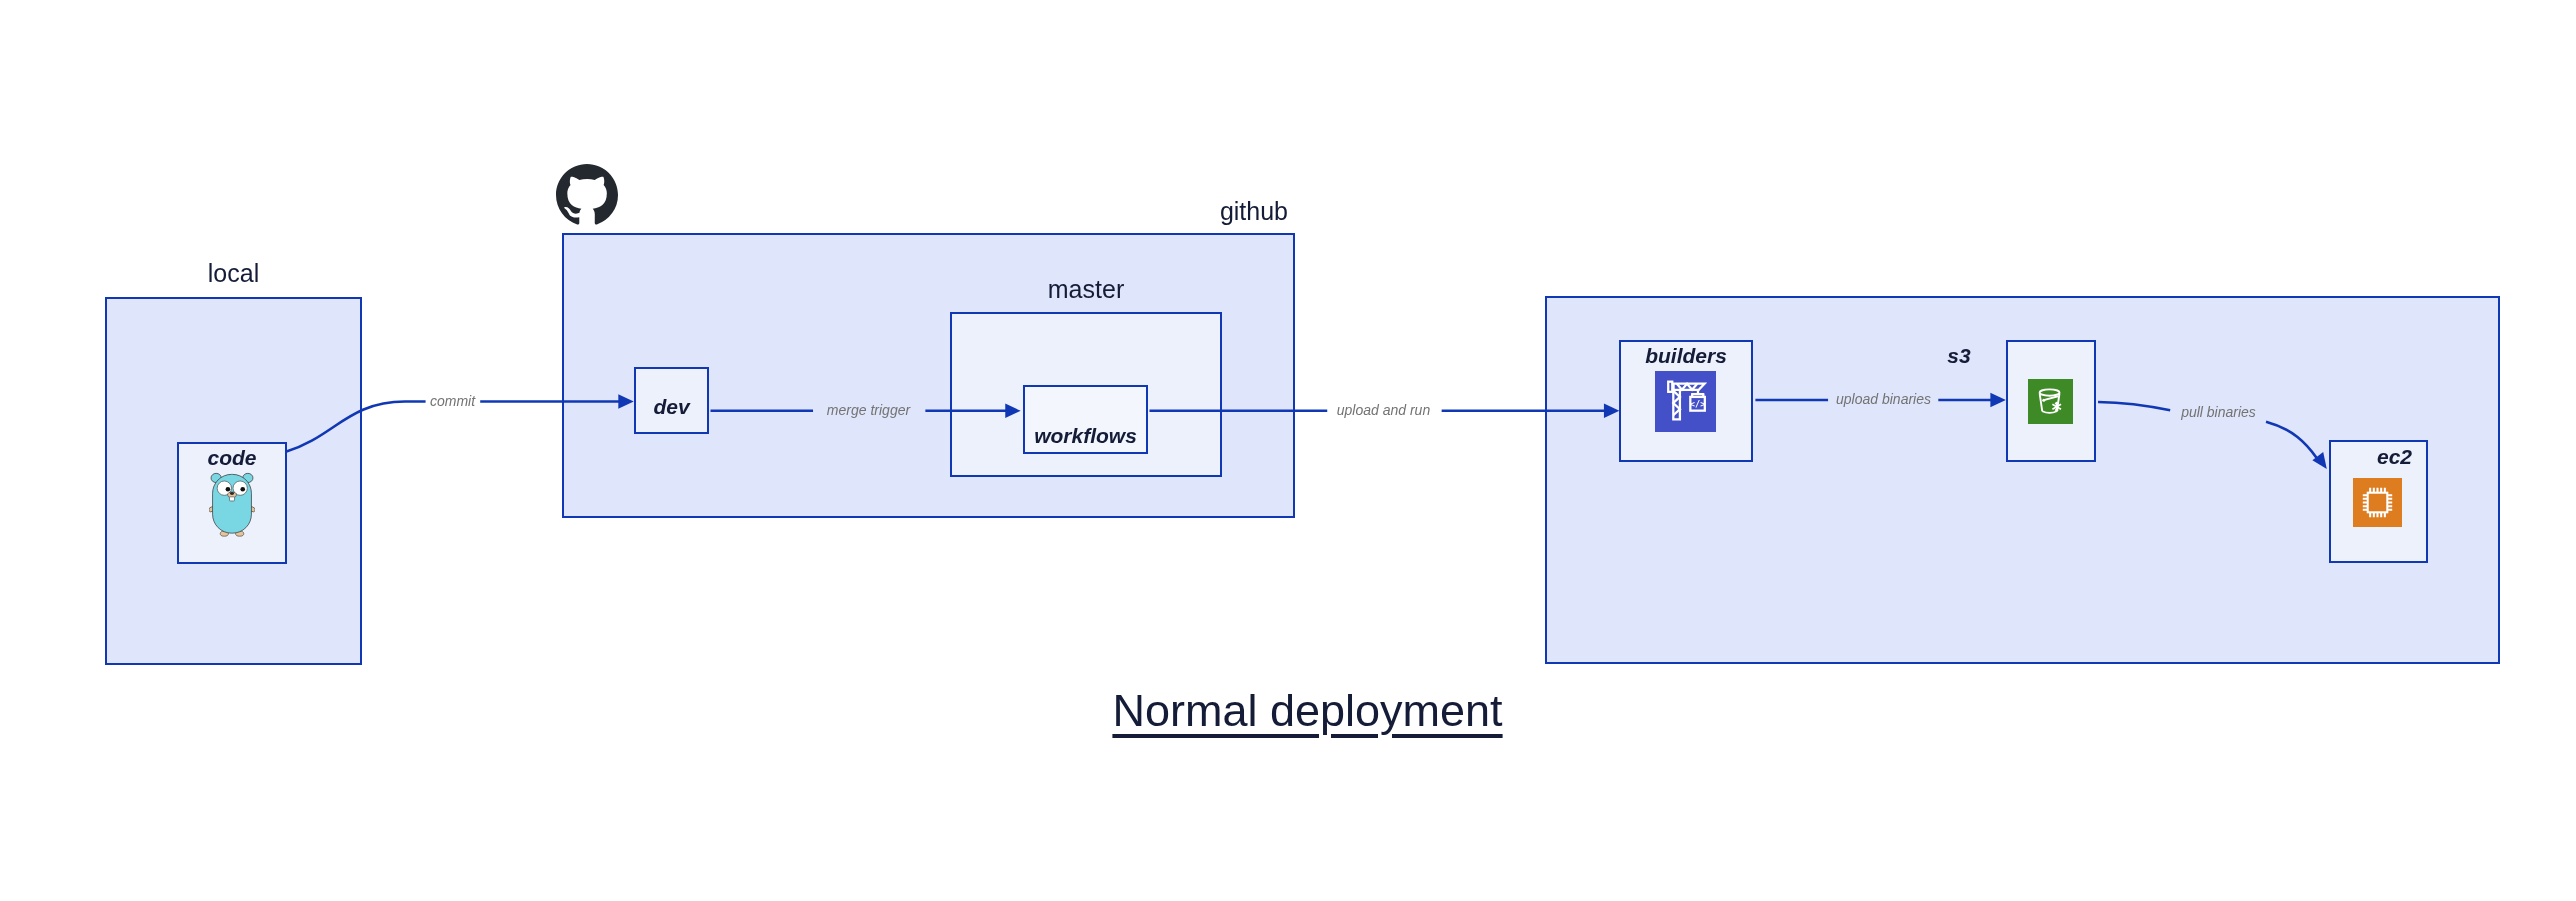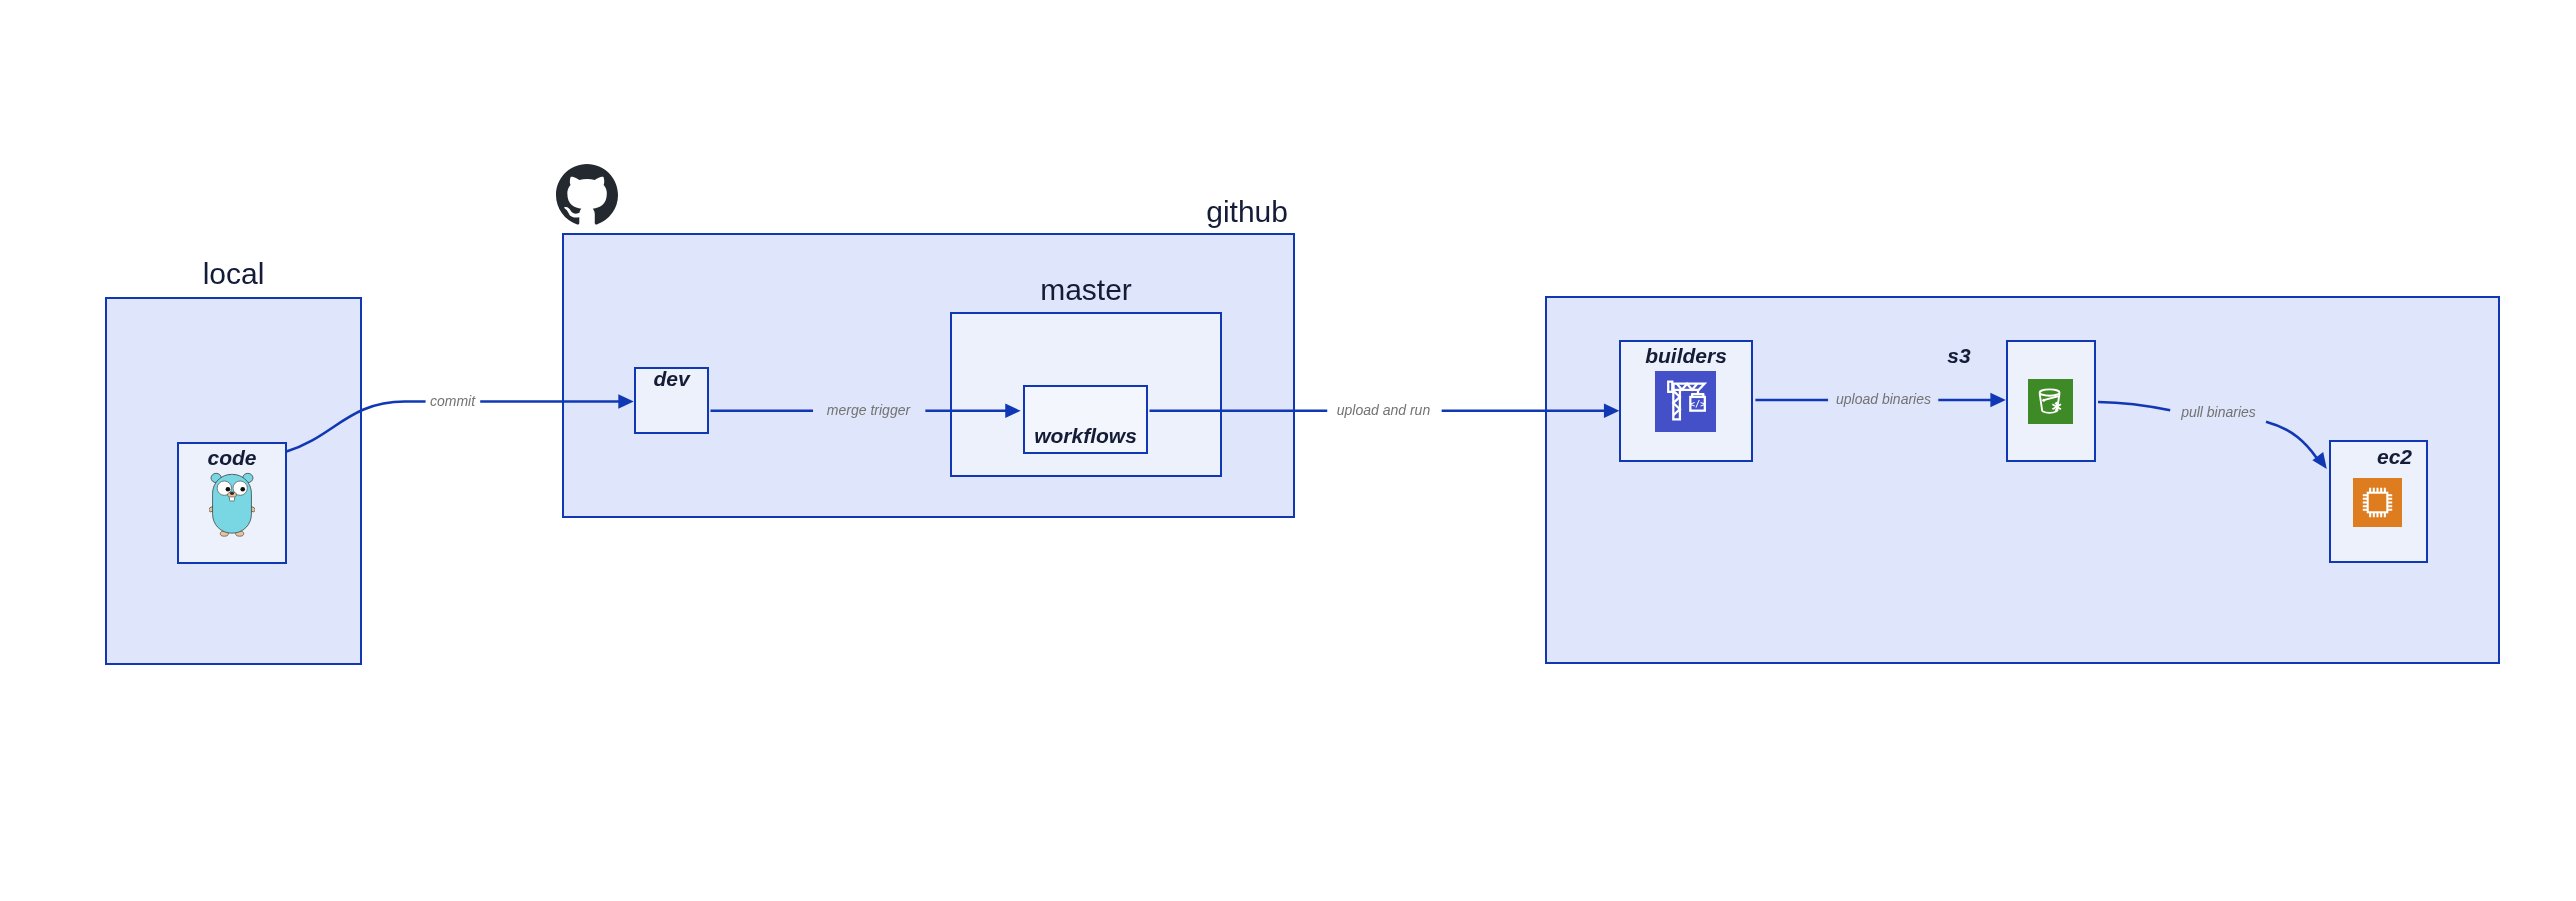--- a/index.html
+++ b/index.html
@@ -3,21 +3,21 @@
 <meta charset="utf-8">
 <style>
   html,body{margin:0;padding:0;background:#fff;}
   .canvas{position:relative;width:2604px;height:902px;background:#ffffff;overflow:hidden;
           font-family:"Liberation Sans", sans-serif;}
   svg{display:block;}
   .layer{position:absolute;left:0;top:0;width:2604px;height:902px;}
   .group-box{position:absolute;background:#dfe5fa;border:2.1px solid #1138b4;box-sizing:border-box;}
   .node-box{position:absolute;background:#edf1fc;border:2.1px solid #1138b4;box-sizing:border-box;}
   .node-box.lighter{background:#f4f6fd;}
-  .group-label{position:absolute;font-size:30px;font-weight:500;color:#141c38;line-height:33px;}
+  .group-label{position:absolute;font-size:25px;font-weight:500;color:#141c38;line-height:33px;}
   .node-label{position:absolute;font-size:21px;font-weight:700;color:#141c38;text-align:center;line-height:24px;font-style:italic;}
   .edge-label{position:absolute;width:227px;font-size:14px;font-style:italic;color:#737373;
               text-align:center;line-height:31px;}
   .center{display:flex;align-items:center;justify-content:center;}
   .title{position:absolute;left:1050px;top:685px;width:515px;text-align:center;
          font-size:45px;font-weight:500;color:#141c38;
          text-decoration:underline;text-decoration-thickness:3.6px;text-underline-offset:8.2px;}
   .icon{position:absolute;}
 </style>
 </head>
@@ -57,21 +57,21 @@
       <polygon points="3893,776 3863,762 3863,790"></polygon>
       <polygon points="4516,910 4488,893 4509,877"></polygon>
     </g>
   </svg>
 
   <div class="group-label" style="left:105px;top:257px;width:257px;text-align:center;">local</div>
   <div class="group-label" style="left:1082px;top:195px;width:206px;text-align:right;">github</div>
   <div class="group-label" style="left:950px;top:273px;width:272px;text-align:center;">master</div>
 
   <div class="node-label" style="left:177px;top:446px;width:110px;">code</div>
-  <div class="node-label center" style="left:634px;top:345px;width:75px;height:67px;">dev</div>
+  <div class="node-label center" style="left:634px;top:373px;width:75px;height:67px;">dev</div>
   <div class="node-label center" style="left:1023px;top:385px;width:125px;height:69px;margin-top:16px;">workflows</div>
   <div class="node-label" style="left:1619px;top:344px;width:134px;">builders</div>
   <div class="node-label" style="left:1914px;top:344px;width:90px;">s3</div>
   <div class="node-label" style="left:2329px;top:445px;width:99px;margin-left:16px;">ec2</div>
 
   <div class="edge-label" style="left:339px;top:386px;">commit</div>
   <div class="edge-label" style="left:755px;top:395px;">merge trigger</div>
   <div class="edge-label" style="left:1270px;top:395px;">upload and run</div>
   <div class="edge-label" style="left:1770px;top:384px;">upload binaries</div>
   <div class="edge-label" style="left:2105px;top:397px;">pull binaries</div>
@@ -141,15 +141,16 @@
     <rect x="0" y="0" width="24" height="24" fill="#dd7d1f"></rect>
     <g stroke="#fff" stroke-width="1" fill="none">
       <rect x="7.2" y="7.2" width="9.6" height="9.6"></rect>
       <path d="M8.4 4.8 V7.2 M10.2 4.8 V7.2 M12 4.8 V7.2 M13.8 4.8 V7.2 M15.6 4.8 V7.2"></path>
       <path d="M8.4 16.8 V19.2 M10.2 16.8 V19.2 M12 16.8 V19.2 M13.8 16.8 V19.2 M15.6 16.8 V19.2"></path>
       <path d="M4.8 8.4 H7.2 M4.8 10.2 H7.2 M4.8 12 H7.2 M4.8 13.8 H7.2 M4.8 15.6 H7.2"></path>
       <path d="M16.8 8.4 H19.2 M16.8 10.2 H19.2 M16.8 12 H19.2 M16.8 13.8 H19.2 M16.8 15.6 H19.2"></path>
     </g>
   </svg>
 
+  <div class="title">Normal deployment</div>
 
 </div>
 
 
 </body></html>

